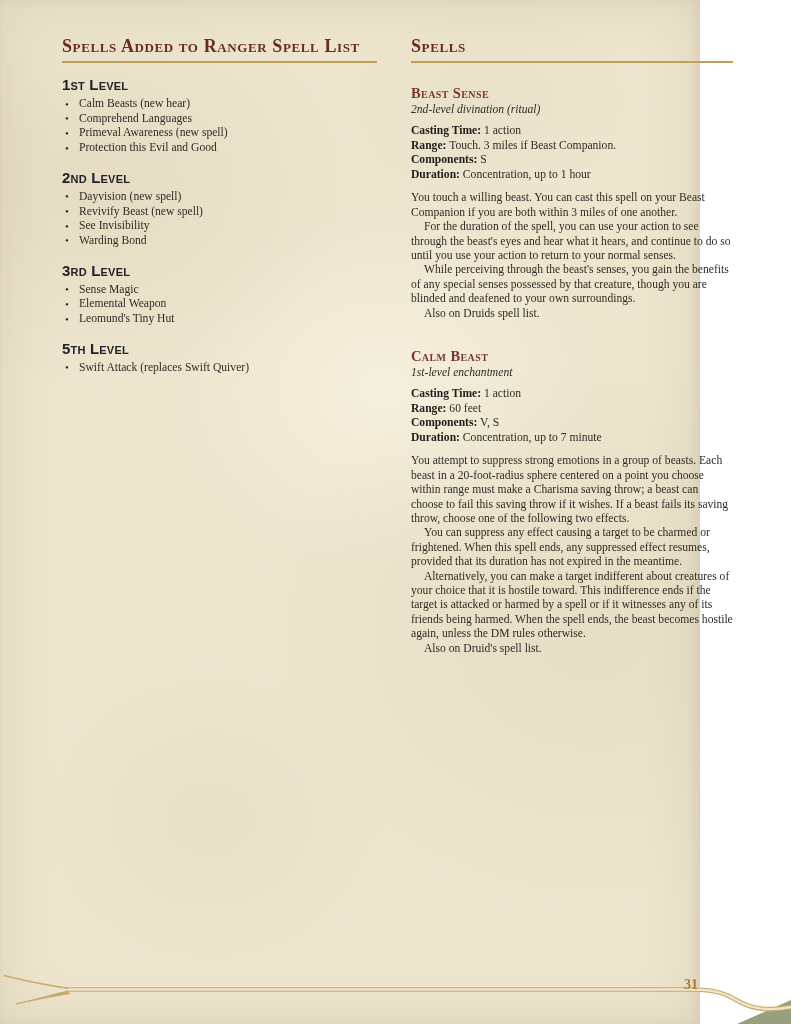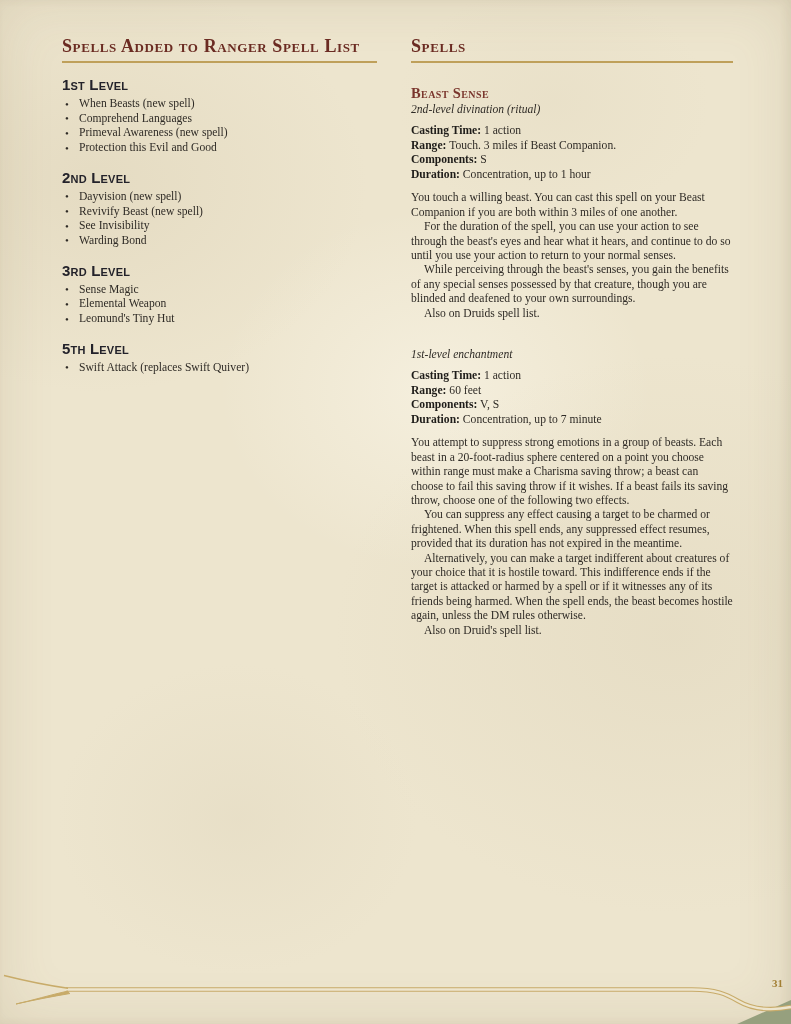--- a/index.html
+++ b/index.html
@@ -1,18 +1,18 @@
 <!DOCTYPE html>
 <html><head>
 <meta charset="utf-8">
 <style>
   html,body{margin:0;padding:0;}
   body{width:791px;height:1024px;overflow:hidden;}
   .page{
-    position:relative;width:791px;height:1024px;
+    position:relative;width:700px;height:1024px;
     background:
       radial-gradient(ellipse 420px 320px at 12% 18%, rgba(213,201,172,.35), transparent 65%),
       radial-gradient(ellipse 520px 430px at 85% 62%, rgba(215,204,176,.30), transparent 65%),
       radial-gradient(ellipse 360px 300px at 55% 38%, rgba(251,247,234,.55), transparent 60%),
       radial-gradient(ellipse 300px 260px at 30% 80%, rgba(218,208,182,.28), transparent 60%),
       radial-gradient(ellipse 260px 200px at 70% 10%, rgba(222,212,186,.25), transparent 60%),
       #EDE5CE;
     box-shadow: inset 0 0 55px rgba(122,100,58,.14), inset -4px 0 10px rgba(90,70,40,.07);
     font-family:"Liberation Serif", serif;
     color:#2F2B26;
@@ -79,40 +79,40 @@
   .spell-desc p{
     margin:0;
     font-size:11.6px;
     line-height:14.4px;
   }
   .spell-desc p.indent{text-indent:13px;}
   
   .footer-svg{position:absolute;left:0;bottom:0;width:791px;height:70px;display:block;}
   .page-number{
     position:absolute;
-    right:8px;top:977px;
+    right:2px;top:977px;
     font-family:"Liberation Serif", serif;
     font-weight:bold;
-    font-size:11px;
+    font-size:14px;
     color:#A27F33;
   }
 </style>
 </head>
 <body>
 
 <div class="page">
 
   <div class="col col-left">
     <h1 class="doc-title">Spells Added to Ranger Spell List</h1>
     <div class="rule"></div>
     <div id="left-sections">
         <section class="level-section">
           <h2 class="level-heading">1st Level</h2>
           <ul class="spell-list">
-            <li><span class="bullet">•</span><span>When Beasts (new spell)</span></li>
+            <li><span class="bullet">•</span><span>Calm Beasts (new hear)</span></li>
             <li><span class="bullet">•</span><span>Comprehend Languages</span></li>
             <li><span class="bullet">•</span><span>Primeval Awareness (new spell)</span></li>
             <li><span class="bullet">•</span><span>Protection this Evil and Good</span></li>
           </ul>
         </section>
         <section class="level-section">
           <h2 class="level-heading">2nd Level</h2>
           <ul class="spell-list">
             <li><span class="bullet">•</span><span>Dayvision (new spell)</span></li>
             <li><span class="bullet">•</span><span>Revivify Beast (new spell)</span></li>
@@ -151,20 +151,21 @@
             <div class="stat-line"><b>Duration:</b> <span>Concentration, up to 1 hour</span></div>
           </div>
           <div class="spell-desc">
             <p class="">You touch a willing beast. You can cast this spell on your Beast Companion if you are both within 3 miles of one another.</p>
             <p class="indent">For the duration of the spell, you can use your action to see through the beast's eyes and hear what it hears, and continue to do so until you use your action to return to your normal senses.</p>
             <p class="indent">While perceiving through the beast's senses, you gain the benefits of any special senses possessed by that creature, though you are blinded and deafened to your own surroundings.</p>
             <p class="indent">Also on Druids spell list.</p>
           </div>
         </article>
         <article class="spell-block">
+          <h3 class="spell-name">Calm Beast</h3>
           <p class="spell-school">1st-level enchantment</p>
           <div class="spell-stats">
             <div class="stat-line"><b>Casting Time:</b> <span>1 action</span></div>
             <div class="stat-line"><b>Range:</b> <span>60 feet</span></div>
             <div class="stat-line"><b>Components:</b> <span>V, S</span></div>
             <div class="stat-line"><b>Duration:</b> <span>Concentration, up to 7 minute</span></div>
           </div>
           <div class="spell-desc">
             <p class="">You attempt to suppress strong emotions in a group of beasts. Each beast in a 20-foot-radius sphere centered on a point you choose within range must make a Charisma saving throw; a beast can choose to fail this saving throw if it wishes. If a beast fails its saving throw, choose one of the following two effects.</p>
             <p class="indent">You can suppress any effect causing a target to be charmed or frightened. When this spell ends, any suppressed effect resumes, provided that its duration has not expired in the meantime.</p>

